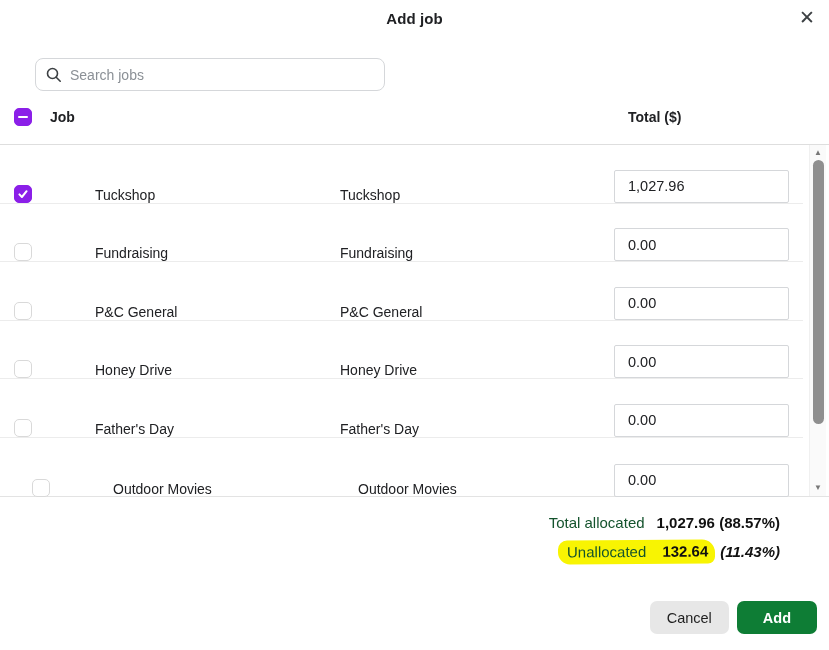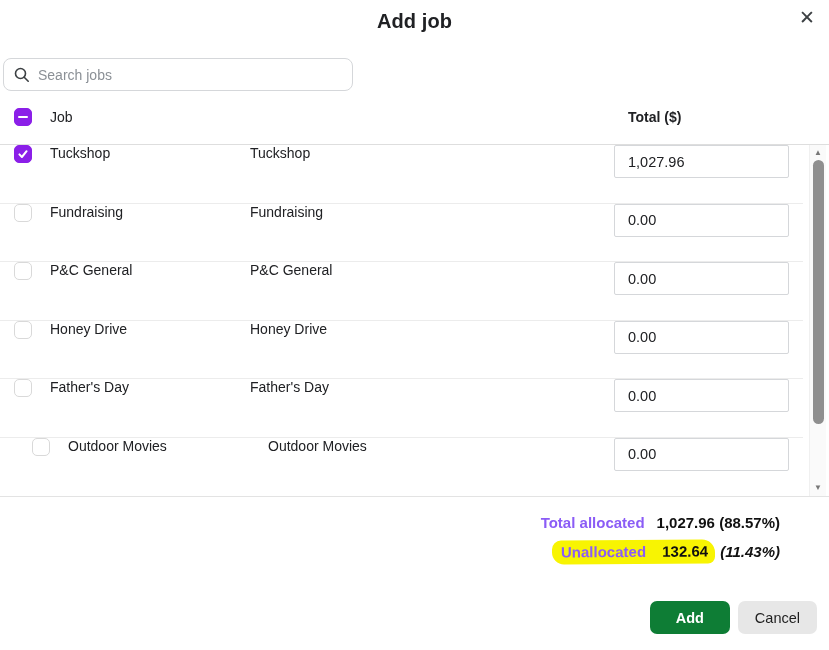--- a/index.html
+++ b/index.html
@@ -3,74 +3,74 @@
 <meta charset="utf-8">
 <style>
   * { box-sizing: border-box; margin: 0; padding: 0; }
   html,body { width: 829px; height: 650px; background: #fff;
     font-family: "Liberation Sans", sans-serif; color: #202124; overflow: hidden; }
 
   .modal { position: relative; width: 829px; height: 650px; background:#fff; }
 
   
   .modal-header { position: relative; height: 40px; }
-  .modal-title { text-align: center; font-size: 20px; font-weight: 700; padding-top: 10px; letter-spacing: .1px; }
+  .modal-title { text-align: center; font-size: 15px; font-weight: 700; padding-top: 10px; letter-spacing: .1px; }
   .close-btn { position: absolute; top: 8px; right: 14px; background: none; border: none;
     font-size: 19px; line-height: 19px; color: #3c4043; cursor: pointer; font-weight: 400; }
 
   
-  .search-wrap { padding: 18px 0 0 3px; }
+  .search-wrap { padding: 18px 0 0 3px; margin-left: 32px; }
   .search-box { display: flex; align-items: center; width: 350px; height: 33px;
     border: 1px solid #d5d7da; border-radius: 8px; padding: 0 10px; background: #fff; }
   .search-box svg { flex: 0 0 auto; margin-right: 8px; }
   .search-box input { border: none; outline: none; flex: 1; font-size: 14px;
     font-family: "Liberation Sans", sans-serif; color: #202124; background: transparent; }
   .search-box input::placeholder { color: #8b9096; }
 
   
   .table-header { position: relative; height: 52px; margin-top: 2px;
     border-bottom: 1px solid #dedede; }
   .table-header .cb { position: absolute; left: 14px; top: 15px; }
-  .hdr-job { position: absolute; left: 50px; top: 16px; font-size: 14px; font-weight: 400; }
+  .hdr-job { position: absolute; left: 50px; top: 16px; font-size: 14px; font-weight: 700; }
   .hdr-amount { position: absolute; left: 628px; top: 16px; font-size: 14px; font-weight: 700; }
 
   
   .cb { width: 18px; height: 18px; border: 1px solid #d9d9d9; border-radius: 5px;
     background: #fff; display: flex; align-items: center; justify-content: center; cursor: pointer; flex: 0 0 18px; }
   .cb.checked, .cb.indeterminate { background: var(--purple); border-color: var(--purple); }
   .cb svg { display: none; }
   .cb.checked svg { display: block; }
   .cb .dash { display: none; width: 10px; height: 2.5px; border-radius: 2px; background: #fff; }
   .cb.indeterminate .dash { display: block; }
 
   
   .scroll-area { position: relative; height: 352px; border-bottom: 1px solid #e3e3e3; }
   .rows { width: 803px; }
-  .row { display: flex; align-items: flex-start; height: 58.6px; padding-left: 14px;
-    border-bottom: 1px solid #ececec; }
+  .row { display: flex; align-items: flex-end; height: 58.6px; padding-left: 14px;
+    border-bottom: 1px solid #ececec; gap: 45px; }
   .row:last-child { border-bottom: none; padding-left: 32px; }
   .row .name1 { margin-left: 18px; width: 200px; font-size: 14px; color: #202124; }
   .row .name2 { flex: 1; font-size: 14px; color: #202124; }
   .row .amount { width: 175px; height: 33px; margin-right: 14px; border: 1px solid #d5d7da;
     border-radius: 2px; padding: 0 13px; font-size: 14.5px; color: #202124;
     font-family: "Liberation Sans", sans-serif; outline: none; }
 
   
   .scrollbar { position: absolute; top: 0; right: 3px; width: 17px; height: 100%;
     background: #fafafa; border-left: 1px solid #f0f0f0; display: flex; flex-direction: column;
     align-items: center; justify-content: space-between; padding: 3px 0; }
   .sb-arrow { font-size: 8px; color: #777; line-height: 10px; cursor: pointer; user-select: none; }
   .sb-thumb { position: absolute; top: 15px; left: 3px; width: 11px; height: 264px;
     background: #8f8f8f; border-radius: 6px; cursor: grab; }
 
   
   .summary { margin-top: 17px; padding-right: 49px; }
   .sum-line { display: flex; justify-content: flex-end; align-items: baseline;
     font-size: 15px; margin-bottom: 9px; }
-  .sum-label { font-weight: 700; color: #8b5cf6; }
+  .sum-label { font-weight: 400; color: #14532d; }
   .sum-value { font-weight: 700; color: #111; margin-left: 12px; }
   .hl-mark { background: var(--hl); padding: 3px 7px 4px 9px;
     border-radius: 9px 13px 7px 12px; transform: rotate(-.4deg); display: inline-block; }
   .hl-mark .sum-value { }
   .sum-pct { font-weight: 700; color: #111; margin-left: 5px; font-style: italic; }
 
   
   .actions { display: flex; justify-content: flex-end; gap: 8px; margin-top: 37px; padding-right: 12px; }
   .btn { height: 33px; border: none; border-radius: 7px; font-size: 14.5px;
     font-family: "Liberation Sans", sans-serif; cursor: pointer; }
@@ -180,17 +180,17 @@
     <div class="sum-line">
       <span class="hl-mark">
         <span class="sum-label">Unallocated</span>
         <span class="sum-value">132.64</span>
       </span>
       <span class="sum-pct">(11.43%)</span>
     </div>
   </div>
 
   <div class="actions">
+    <button class="btn btn-cancel">Cancel</button>
     <button class="btn btn-add">Add</button>
-    <button class="btn btn-cancel">Cancel</button>
   </div>
 
 </div>
 
 </body></html>

